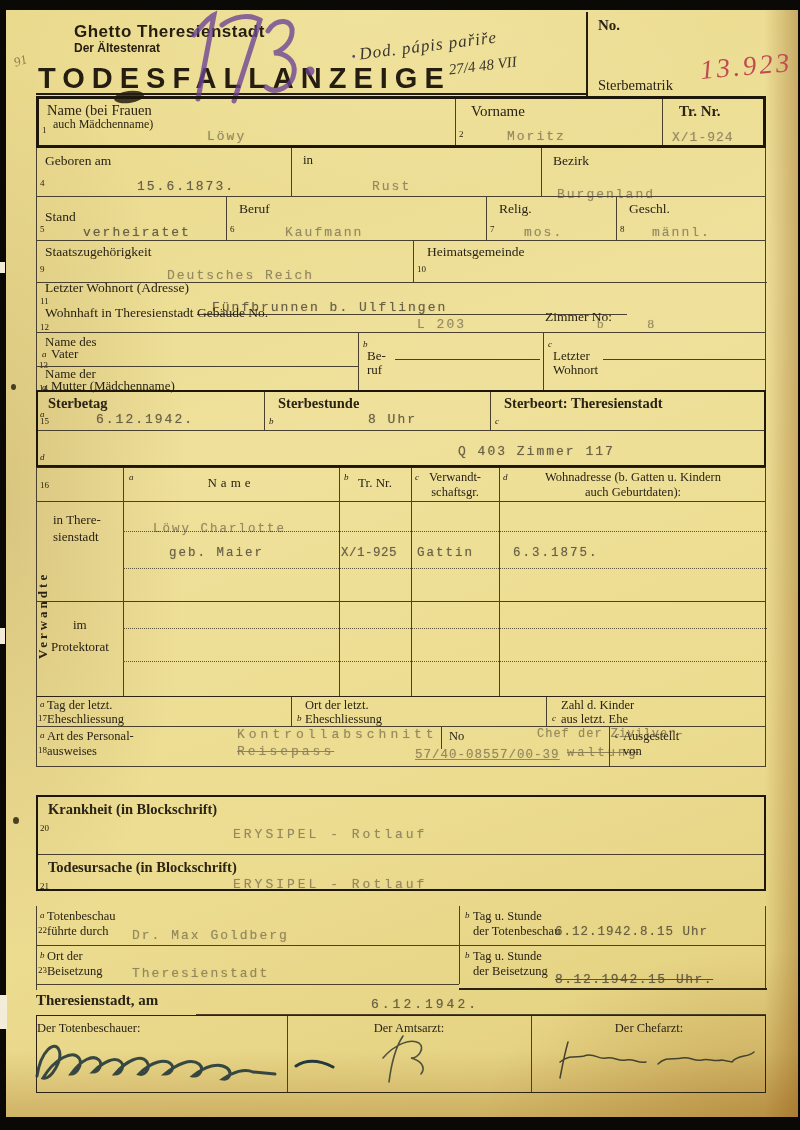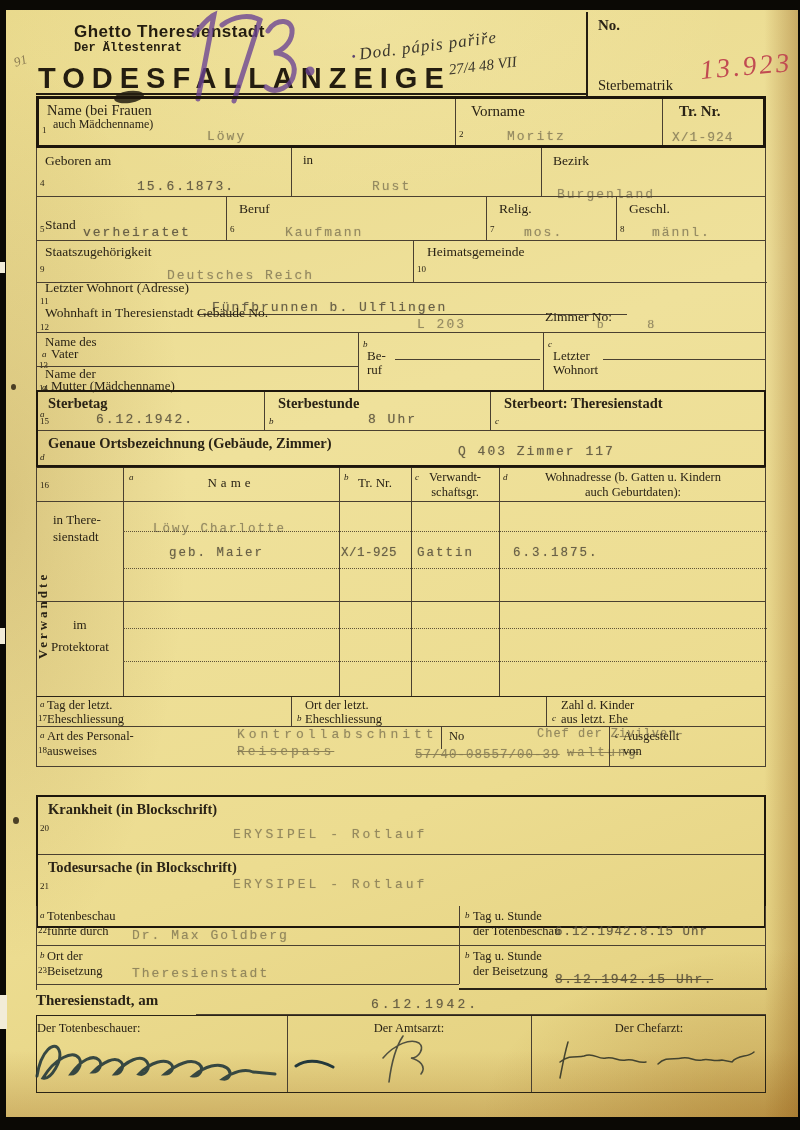--- a/index.html
+++ b/index.html
@@ -48,21 +48,21 @@
 
 <div class="paper">
 
   <div class="hole" style="left:5px;top:375px;width:5px;height:6px;"></div>
   <div class="hole" style="left:7px;top:808px;width:6px;height:7px;"></div>
   <div class="hole" style="left:108px;top:82px;width:30px;height:12px;border-radius:50%;background:#171109;transform:rotate(-8deg);"></div>
 
   <span class="hw" style="position:absolute;left:8px;top:44px;font-size:13px;color:#8c7d54;transform:rotate(-18deg);">91</span>
 
   <div class="lbl b" style="position:absolute;left:68px;top:13px;font-family:'Liberation Sans',sans-serif;font-size:17px;letter-spacing:.5px;color:#241d10;">Ghetto Theresienstadt</div>
-  <div class="lbl b" style="position:absolute;left:68px;top:33px;font-family:Liberation Mono, monospace;font-size:12px;color:#241d10;">Der Ältestenrat</div>
+  <div class="lbl b" style="position:absolute;left:68px;top:33px;font-family:Liberation Sans, sans-serif;font-size:12px;color:#241d10;">Der Ältestenrat</div>
   <div class="lbl b" style="position:absolute;left:32px;top:53px;font-family:'Liberation Sans',sans-serif;font-size:29px;letter-spacing:7px;color:#241d10;">TODESFALLANZEIGE</div>
   <div class="hl" style="left:30px;top:84px;width:550px;height:2px;background:#241d10;"></div>
 
   <svg width="160" height="100" viewBox="0 0 160 100" style="position:absolute;left:158px;top:0;opacity:.78;">
     <g fill="none" stroke="#6b4394" stroke-width="5" stroke-linecap="round">
       <path d="M30,26 C38,16 46,8 50,6 L34,90"></path>
       <path d="M58,16 C70,7 86,5 96,11 L70,92"></path>
       <path d="M104,22 C112,8 130,10 128,24 C127,34 118,42 110,44 C122,44 132,52 130,64 C128,78 112,86 102,78"></path>
       <circle cx="146" cy="62" r="4.5" fill="#6b4394" stroke="none"></circle>
     </g>
@@ -105,21 +105,21 @@
       <div class="lbl" style="position:absolute;left:266px;top:5px;font-size:13px;">in</div>
       <span class="typed faded" style="left:335px;bottom:2px;">Rust</span>
       <div class="lbl" style="position:absolute;left:516px;top:5px;font-size:13.5px;">Bezirk</div>
       <span class="typed faded" style="left:520px;bottom:-6px;">Burgenland</span>
     </div>
 
     <div class="sec" style="top:188px;height:44px;border-bottom:1px solid #4a4030;">
       <div class="vl" style="left:189px;top:0;height:100%;"></div>
       <div class="vl" style="left:449px;top:0;height:100%;"></div>
       <div class="vl" style="left:579px;top:0;height:100%;"></div>
-      <div class="lbl" style="position:absolute;left:8px;top:20px;font-size:13.5px;">Stand</div>
+      <div class="lbl" style="position:absolute;left:8px;top:12px;font-size:13.5px;">Stand</div>
       <span class="num" style="left:3px;top:27px;">5</span>
       <span class="typed" style="left:46px;bottom:0;">verheiratet</span>
       <div class="lbl" style="position:absolute;left:202px;top:4px;font-size:13.5px;font-family:Liberation Serif, serif;">Beruf</div>
       <span class="num" style="left:193px;top:27px;">6</span>
       <span class="typed faded" style="left:248px;bottom:0;">Kaufmann</span>
       <div class="lbl" style="position:absolute;left:462px;top:4px;font-size:13.5px;">Relig.</div>
       <span class="num" style="left:453px;top:27px;">7</span>
       <span class="typed faded" style="left:487px;bottom:0;">mos.</span>
       <div class="lbl" style="position:absolute;left:592px;top:4px;font-size:13.5px;">Geschl.</div>
       <span class="num" style="left:583px;top:27px;">8</span>
@@ -180,21 +180,20 @@
       <div class="hl" style="left:0;top:38px;width:100%;"></div>
       <div class="lbl b" style="position:absolute;left:10px;top:3px;font-size:14.5px;">Sterbetag</div>
       <span class="num" style="left:2px;top:24px;">15</span>
       <span class="sub" style="left:2px;top:17px;">a</span>
       <span class="typed" style="left:58px;top:20px;">6.12.1942.</span>
       <div class="lbl b" style="position:absolute;left:240px;top:3px;font-size:14.5px;">Sterbestunde</div>
       <span class="sub" style="left:231px;top:24px;">b</span>
       <span class="typed" style="left:330px;top:20px;">8 Uhr</span>
       <div class="lbl b" style="position:absolute;left:466px;top:3px;font-size:14.5px;">Sterbeort: Theresienstadt</div>
       <span class="sub" style="left:457px;top:24px;">c</span>
-      <div class="lbl b" style="position:absolute;left:10px;top:43px;font-size:14.5px;">Genaue Ortsbezeichnung (Gebäude, Zimmer)</div>
       <span class="sub" style="left:2px;top:60px;">d</span>
       <span class="typed" style="left:420px;top:52px;">Q 403 Zimmer 117</span>
     </div>
 
     <div class="sec" style="top:458px;height:230px;border-top:1.5px solid #2b2416;border-bottom:1.5px solid #2b2416;">
       <div class="vl" style="left:86px;top:0;height:100%;"></div>
       <div class="vl" style="left:302px;top:0;height:100%;"></div>
       <div class="vl" style="left:374px;top:0;height:100%;"></div>
       <div class="vl" style="left:462px;top:0;height:100%;"></div>
       <div class="hl" style="left:0;top:33px;width:100%;"></div>
@@ -244,30 +243,30 @@
     <div class="sec" style="top:718px;height:40px;border-bottom:1px solid #4a4030;">
       <div class="vl" style="left:404px;top:0;height:22px;"></div>
       <div class="vl" style="left:572px;top:0;height:100%;"></div>
       <span class="sub" style="left:3px;top:3px;">a</span>
       <div class="lbl" style="position:absolute;left:10px;top:2px;font-size:12.5px;">Art des Personal-</div>
       <div class="lbl" style="position:absolute;left:10px;top:17px;font-size:12.5px;">ausweises</div>
       <span class="num" style="left:1px;top:18px;">18</span>
       <span class="typed faded" style="left:200px;top:0;letter-spacing:4px;">Kontrollabschnitt</span>
       <span class="typed faded strike" style="left:200px;top:17px;letter-spacing:3px;">Reisepass</span>
       <div class="lbl" style="position:absolute;left:412px;top:2px;font-size:12.5px;">No</div>
-      <span class="typed faded strike" style="left:378px;top:21px;letter-spacing:1px;font-size:12.5px;">57/40-08557/00-39</span>
+      <span class="typed faded strike" style="left:378px;top:21px;letter-spacing:1px;font-size:12.5px;text-decoration:underline;">57/40-08557/00-39</span>
       <span class="sub" style="left:578px;top:3px;">c</span>
       <div class="lbl" style="position:absolute;left:586px;top:2px;font-size:12.5px;">Ausgestellt</div>
       <div class="lbl" style="position:absolute;left:586px;top:17px;font-size:12.5px;">von</div>
       <span class="typed faded" style="left:500px;top:0;font-size:12px;letter-spacing:1px;">Chef der Zivilver-</span>
       <span class="typed faded strike" style="left:530px;top:19px;font-size:12px;letter-spacing:3px;">waltung</span>
     </div>
 
 
-    <div class="sec thick" style="top:786px;height:133px;border-width:2.5px;">
+    <div class="sec thick" style="top:786px;height:96px;border-width:2.5px;">
       <div class="hl" style="left:0;top:57px;width:100%;"></div>
       <div class="lbl b" style="position:absolute;left:10px;top:4px;font-size:14.5px;">Krankheit (in Blockschrift)</div>
       <span class="num" style="left:2px;top:26px;">20</span>
       <span class="typed faded" style="left:195px;top:30px;letter-spacing:3px;">ERYSIPEL - Rotlauf</span>
       <div class="lbl b" style="position:absolute;left:10px;top:62px;font-size:14.5px;">Todesursache (in Blockschrift)</div>
       <span class="num" style="left:2px;top:84px;">21</span>
       <span class="typed faded" style="left:195px;top:80px;letter-spacing:3px;">ERYSIPEL - Rotlauf</span>
     </div>
 
     <div class="sec" style="top:897px;height:40px;border-bottom:1px solid #4a4030;">

